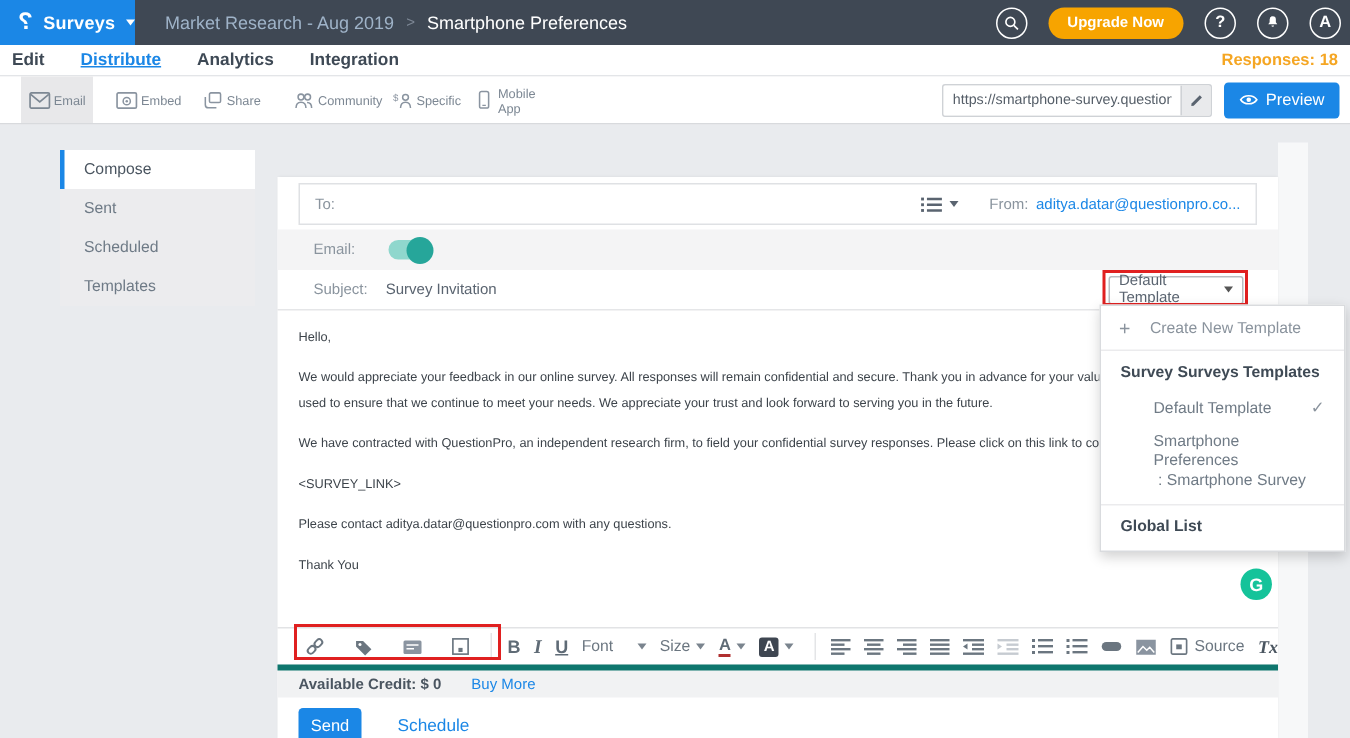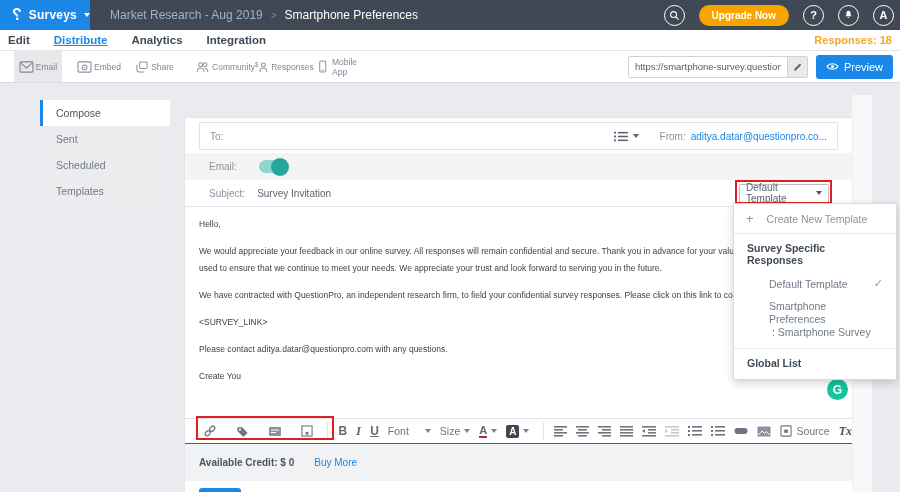--- a/index.html
+++ b/index.html
@@ -98,21 +98,21 @@
   .indent-in::before { border-right:none; border-left:3.5px solid #c6cbd1; }
   .indent-in { background-image:linear-gradient(#c6cbd1,#c6cbd1),linear-gradient(#c6cbd1,#c6cbd1),linear-gradient(#c6cbd1,#c6cbd1),linear-gradient(#c6cbd1,#c6cbd1); }
   .listic { width:14px; height:12px; background-repeat:no-repeat;
     background-image:linear-gradient(#6b7680,#6b7680),linear-gradient(#6b7680,#6b7680),linear-gradient(#6b7680,#6b7680),
       linear-gradient(#6b7680,#6b7680),linear-gradient(#6b7680,#6b7680),linear-gradient(#6b7680,#6b7680);
     background-size:2px 2px,2px 2px,2px 2px,10px 1.6px,10px 1.6px,10px 1.6px;
     background-position:0 1px,0 5px,0 9px,4px 1px,4px 5px,4px 9px; }
   .tb-source-label { font-size:10.5px; color:#6b7680; margin-left:4px; }
   .tb-tx { font-family:"Liberation Serif",serif; font-style:italic; font-size:12px; font-weight:700; color:#4a5560; }
 
-  .credit-row { height:38px; background:#f1f2f3; border-top:1px solid #0f766e; display:flex; align-items:center; padding:0 14px; gap:20px; }
+  .credit-row { height:22px; background:#f1f2f3; border-top:4px solid #0f766e; display:flex; align-items:center; padding:0 14px; gap:20px; }
   .credit-label { font-size:10px; font-weight:700; color:#4a5560; }
   .buy-more { font-size:10px; color:#1b87e6; cursor:pointer; text-decoration:none; }
   .card-footer { display:flex; align-items:center; padding:7px 14px 0; gap:24px; }
   .send-btn { width:42px; height:23px; background:#1b87e6; color:#fff; border:none; border-radius:3px; font-family:inherit; font-size:11px; cursor:pointer; }
   .schedule-link { color:#1b87e6; font-size:11.5px; cursor:pointer; text-decoration:none; }
 
   .grammarly-badge { position:absolute; left:827px; top:379px; width:21px; height:21px; border-radius:50%; background:#15c39a; color:#fff; font-weight:700; font-size:12px; display:flex; align-items:center; justify-content:center; cursor:pointer; }
 
   
   .hl-box { position:absolute; border:2px solid #e02020; background:transparent; pointer-events:none; }
@@ -217,21 +217,21 @@
     <span class="chan-label">Community</span>
   </div>
   <div class="chan-tab">
     <span class="chan-icon">
       <svg width="15" height="12" viewBox="0 0 16 13">
           <text x="1" y="7" font-size="7" fill="#8a94a0" font-family="sans-serif">$</text>
           <circle cx="10" cy="4.2" r="2.1" fill="none" stroke="#8a94a0" stroke-width="1.1"></circle>
           <path d="M6.4 12 c0-2.7 1.5-4.3 3.6-4.3 s3.6 1.6 3.6 4.3" fill="none" stroke="#8a94a0" stroke-width="1.1"></path>
         </svg>
     </span>
-    <span class="chan-label">Responses</span>
+    <span class="chan-label">Specific</span>
   </div>
   <div class="chan-tab">
     <span class="chan-icon">
       <svg width="15" height="13" viewBox="0 0 16 14">
           <rect x="5" y="1" width="6.5" height="12" rx="1.4" fill="none" stroke="#8a94a0" stroke-width="1.1"></rect>
           <line x1="7" y1="11" x2="9.5" y2="11" stroke="#8a94a0" stroke-width="1"></line>
         </svg>
     </span>
     <span class="chan-label">Mobile App</span>
   </div>
@@ -302,21 +302,21 @@
     </span>
   </div>
 
   <div class="body-area">
     <div class="body-line">Hello,</div>
     <div class="body-line gap">We would appreciate your feedback in our online survey. All responses will remain confidential and secure. Thank you in advance for your valuab</div>
     <div class="body-line">used to ensure that we continue to meet your needs. We appreciate your trust and look forward to serving you in the future.</div>
     <div class="body-line gap">We have contracted with QuestionPro, an independent research firm, to field your confidential survey responses. Please click on this link to comp</div>
     <div class="body-line gap">&lt;SURVEY_LINK&gt;</div>
     <div class="body-line gap">Please contact aditya.datar@questionpro.com with any questions.</div>
-    <div class="body-line gap">Create You</div>
+    <div class="body-line gap">Thank You</div>
   </div>
 
   <div class="editor-toolbar">
     <span class="grp-red">
       <span class="tb">
         <svg width="14" height="14" viewBox="0 0 14 14">
             <g transform="rotate(-45 7 7)" fill="none" stroke="#6b7680" stroke-width="1.3">
               <rect x="1" y="5" width="5.6" height="4" rx="2"></rect>
               <rect x="7.4" y="5" width="5.6" height="4" rx="2"></rect>
             </g>
@@ -425,21 +425,21 @@
 
 <div class="hl-box hl-select"></div>
 <div class="hl-box hl-toolbar"></div>
 
 <div class="menu">
   <div class="menu-create">
     <span class="menu-plus">+</span>
     <span class="menu-create-label">Create New Template</span>
   </div>
   <hr class="menu-hr">
-  <div class="menu-header">Survey Specific Responses</div>
+  <div class="menu-header">Survey Surveys Templates</div>
   <div class="menu-option">
     <span>Default Template</span>
     <span class="check">✓</span>
   </div>
   <div class="menu-option two-line">
     <div>Smartphone Preferences</div>
     <div style="padding-left:3px;">: Smartphone Survey</div>
   </div>
   <hr class="menu-hr">
   <div class="menu-header last">Global List</div>

